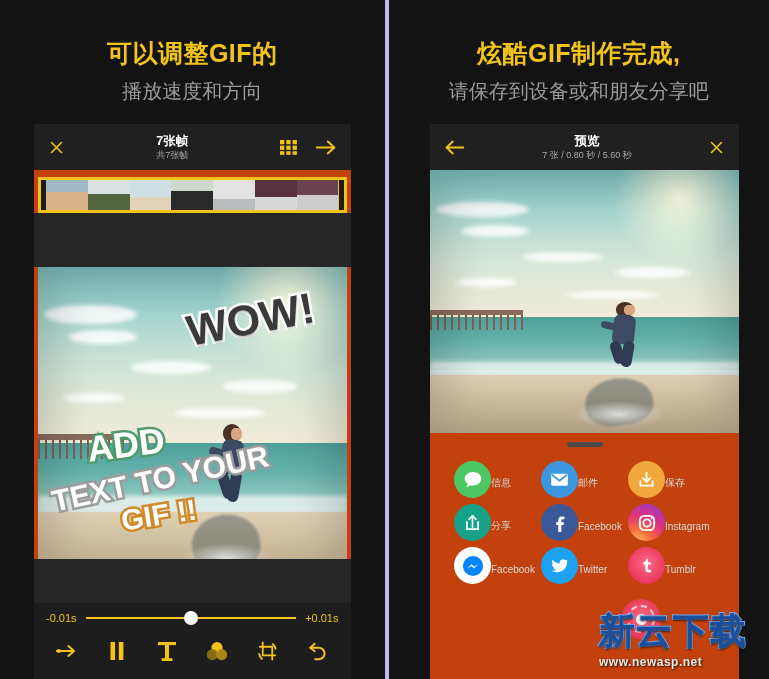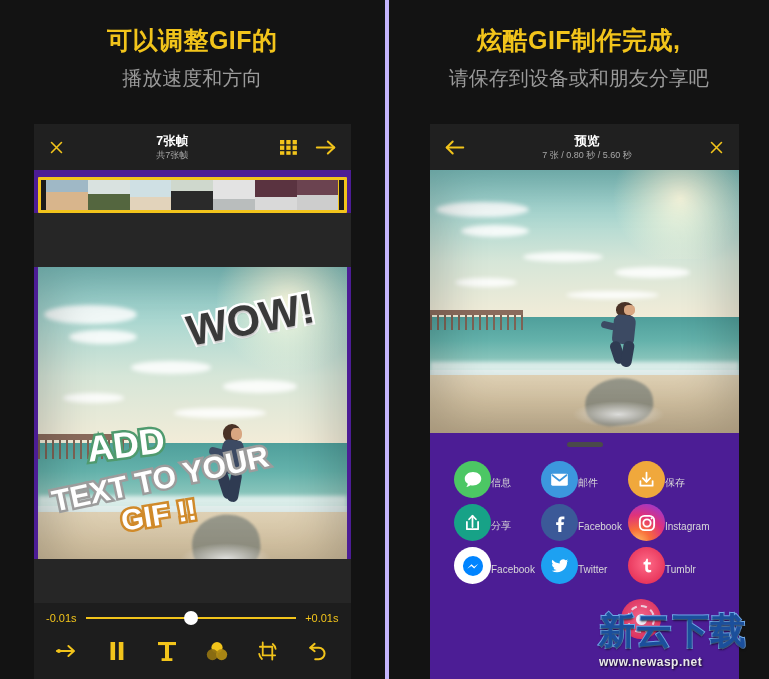--- a/index.html
+++ b/index.html
@@ -8,34 +8,34 @@
     background:#131313;
     font-family:"Liberation Sans", sans-serif;
     overflow:hidden;
     position:relative;
   }
   .stage { position:absolute; inset:0; display:flex; }
   .panel { width:384.5px; height:679px; position:relative; background:#131313; }
   .panel.right { border-left:4px solid #c4b5fd; }
 
   
-  .head { padding-top:25px; text-align:center; }
+  .head { padding-top:38px; text-align:center; }
   .head h1 {
     font-size:25px; font-weight:bold; color:#F2C41B;
     letter-spacing:.5px; line-height:1.2;
   }
   .head h2 {
     font-size:20px; font-weight:normal; color:#9a9a9a;
     margin-top:11px; line-height:1.2;
   }
 
   
   .phone {
     position:absolute; left:34px; right:34px; top:124px; bottom:0;
-    background:#4c1d95; overflow:hidden;
+    background:#c2410c; overflow:hidden;
   }
   .panel.right .phone { left:426px; right:0; width:309px; left:41.5px; }
 
   
   .topbar {
     height:46px; background:#202020; display:flex; align-items:center;
     padding:0 14px; position:relative;
   }
   .topbar .titles { flex:1; text-align:center; }
   .topbar .t1 { color:#ffffff; font-size:12.5px; font-weight:bold; line-height:14px; }

